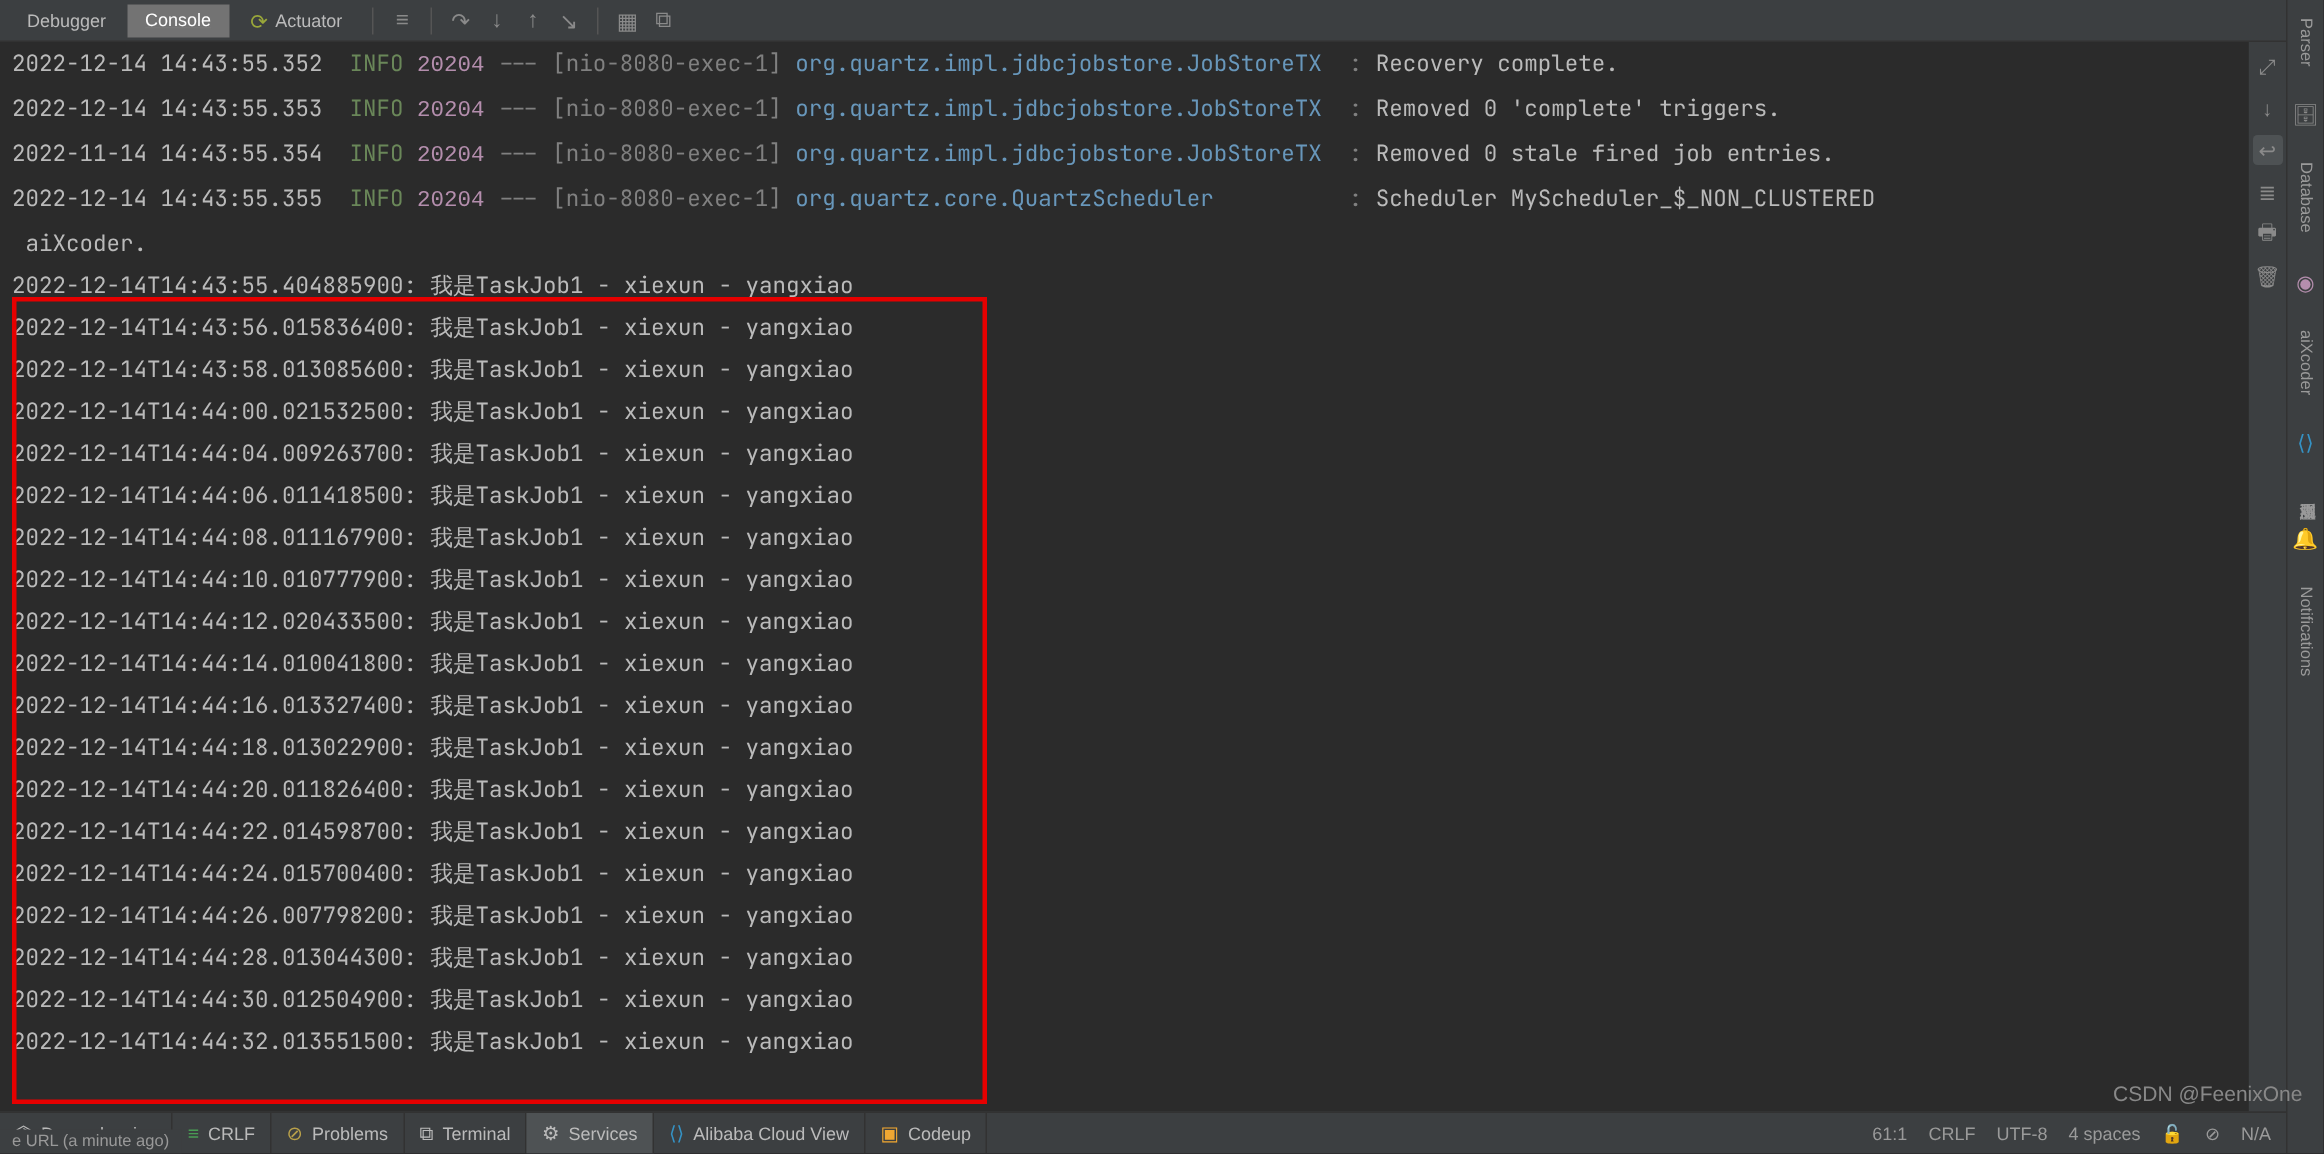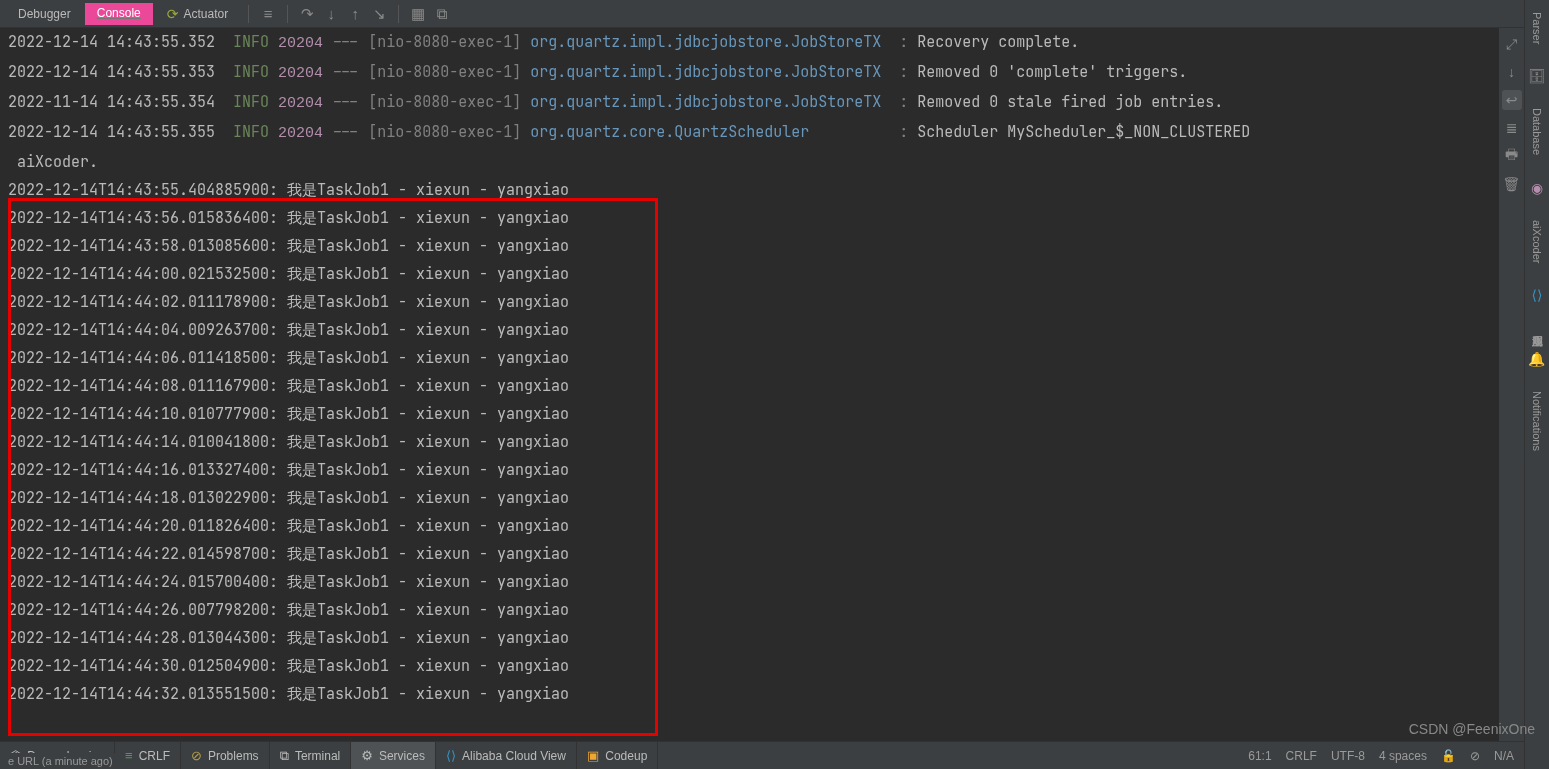--- a/index.html
+++ b/index.html
@@ -23,21 +23,21 @@
   padding: 0 6px;
   gap: 2px;
 }
 .tab-btn {
   padding: 3px 12px;
   color: #bbbbbb;
   font-size: 12px;
   cursor: pointer;
   text-align: right;
 }
-.tab-btn.active { background: #ec4899; color: #fff; border-bottom: 2px solid transparent; }
+.tab-btn.active { background: #737373; color: #fff; border-bottom: 2px solid transparent; }
 .actuator-tab { display: flex; align-items: center; gap: 5px; }
 .actuator-ico { color: #9aa83a; font-size: 14px; }
 .tool-sep { width: 1px; height: 18px; background: #555; margin: 0 6px; }
 .tool-ico {
   width: 22px; height: 22px;
   display: inline-flex; align-items: center; justify-content: center;
   color: #8a8a8a; cursor: pointer; font-size: 15px;
 }
 .console-area {
   position: absolute;
@@ -162,25 +162,25 @@
       <div class="log-line"><span class="ts">2022-12-14 14:43:55.353</span>  <span class="lvl">INFO</span> <span class="pid">20204</span> <span class="dash">---</span> <span class="thread">[nio-8080-exec-1]</span> <span class="logger">org.quartz.impl.jdbcjobstore.JobStoreTX </span> <span class="colon">: </span><span class="msg">Removed 0 'complete' triggers.</span></div>
       <div class="log-line"><span class="ts">2022-11-14 14:43:55.354</span>  <span class="lvl">INFO</span> <span class="pid">20204</span> <span class="dash">---</span> <span class="thread">[nio-8080-exec-1]</span> <span class="logger">org.quartz.impl.jdbcjobstore.JobStoreTX </span> <span class="colon">: </span><span class="msg">Removed 0 stale fired job entries.</span></div>
       <div class="log-line"><span class="ts">2022-12-14 14:43:55.355</span>  <span class="lvl">INFO</span> <span class="pid">20204</span> <span class="dash">---</span> <span class="thread">[nio-8080-exec-1]</span> <span class="logger">org.quartz.core.QuartzScheduler         </span> <span class="colon">: </span><span class="msg">Scheduler MyScheduler_$_NON_CLUSTERED</span></div>
       <div class="log-line msg"> aiXcoder.</div>
     </div>
   <div id="stdout-logs">
       <div class="log-line">2022-12-14T14:43:55.404885900: 我是TaskJob1 - xiexun - yangxiao</div>
       <div class="log-line">2022-12-14T14:43:56.015836400: 我是TaskJob1 - xiexun - yangxiao</div>
       <div class="log-line">2022-12-14T14:43:58.013085600: 我是TaskJob1 - xiexun - yangxiao</div>
       <div class="log-line">2022-12-14T14:44:00.021532500: 我是TaskJob1 - xiexun - yangxiao</div>
-      <div class="log-line">2022-12-14T14:44:02.011178900: 我是TaskJob1 - xiexun - yangxiao</div>
       <div class="log-line">2022-12-14T14:44:04.009263700: 我是TaskJob1 - xiexun - yangxiao</div>
       <div class="log-line">2022-12-14T14:44:06.011418500: 我是TaskJob1 - xiexun - yangxiao</div>
       <div class="log-line">2022-12-14T14:44:08.011167900: 我是TaskJob1 - xiexun - yangxiao</div>
       <div class="log-line">2022-12-14T14:44:10.010777900: 我是TaskJob1 - xiexun - yangxiao</div>
+      <div class="log-line">2022-12-14T14:44:12.020433500: 我是TaskJob1 - xiexun - yangxiao</div>
       <div class="log-line">2022-12-14T14:44:14.010041800: 我是TaskJob1 - xiexun - yangxiao</div>
       <div class="log-line">2022-12-14T14:44:16.013327400: 我是TaskJob1 - xiexun - yangxiao</div>
       <div class="log-line">2022-12-14T14:44:18.013022900: 我是TaskJob1 - xiexun - yangxiao</div>
       <div class="log-line">2022-12-14T14:44:20.011826400: 我是TaskJob1 - xiexun - yangxiao</div>
       <div class="log-line">2022-12-14T14:44:22.014598700: 我是TaskJob1 - xiexun - yangxiao</div>
       <div class="log-line">2022-12-14T14:44:24.015700400: 我是TaskJob1 - xiexun - yangxiao</div>
       <div class="log-line">2022-12-14T14:44:26.007798200: 我是TaskJob1 - xiexun - yangxiao</div>
       <div class="log-line">2022-12-14T14:44:28.013044300: 我是TaskJob1 - xiexun - yangxiao</div>
       <div class="log-line">2022-12-14T14:44:30.012504900: 我是TaskJob1 - xiexun - yangxiao</div>
       <div class="log-line">2022-12-14T14:44:32.013551500: 我是TaskJob1 - xiexun - yangxiao</div>

